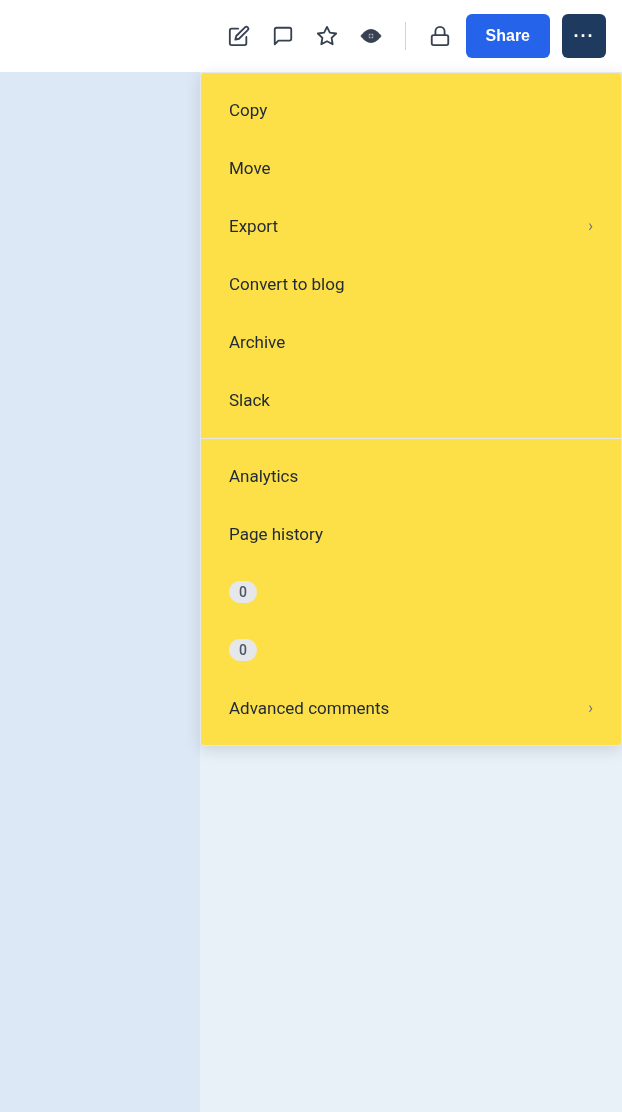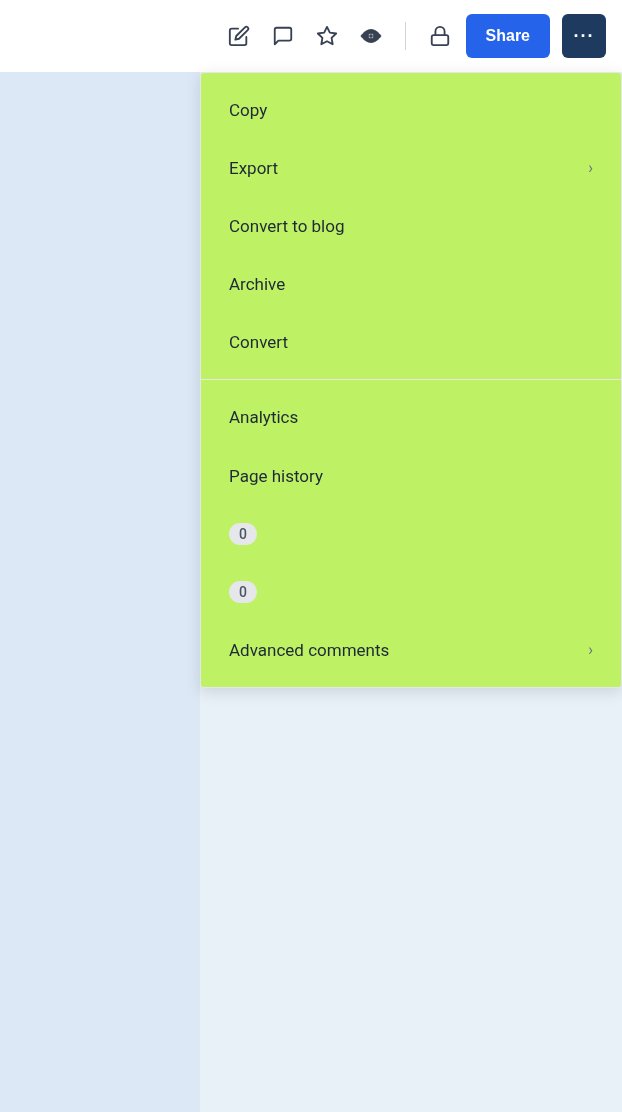--- a/index.html
+++ b/index.html
@@ -93,21 +93,21 @@
       bottom: 0;
       background: #dce8f5;
     }
 
     
     .dropdown-menu {
       position: absolute;
       top: 72px;
       left: 200px;
       right: 0;
-      background: #bef264;
+      background: #fde047;
       border: 1px solid #e5e7eb;
       border-radius: 4px;
       box-shadow: 0 4px 16px rgba(0,0,0,0.12);
       z-index: 100;
     }
 
     .menu-section {
       padding: 8px 0;
     }
 
@@ -197,31 +197,34 @@
 
 <div class="page-content"></div>
 
 <div class="dropdown-menu">
 
   <div class="menu-section">
     <div class="menu-item">
       <span class="menu-item-label">Copy</span>
     </div>
     <div class="menu-item">
+      <span class="menu-item-label">Move</span>
+    </div>
+    <div class="menu-item">
       <span class="menu-item-label">Export</span>
       <span class="chevron-right">›</span>
     </div>
     <div class="menu-item">
       <span class="menu-item-label">Convert to blog</span>
     </div>
     <div class="menu-item">
       <span class="menu-item-label">Archive</span>
     </div>
     <div class="menu-item">
-      <span class="menu-item-label">Convert</span>
+      <span class="menu-item-label">Slack</span>
     </div>
   </div>
 
   <div class="menu-section">
     <div class="menu-item">
       <span class="menu-item-label">Analytics</span>
     </div>
     <div class="menu-item">
       <span class="menu-item-label">Page history</span>
     </div>

